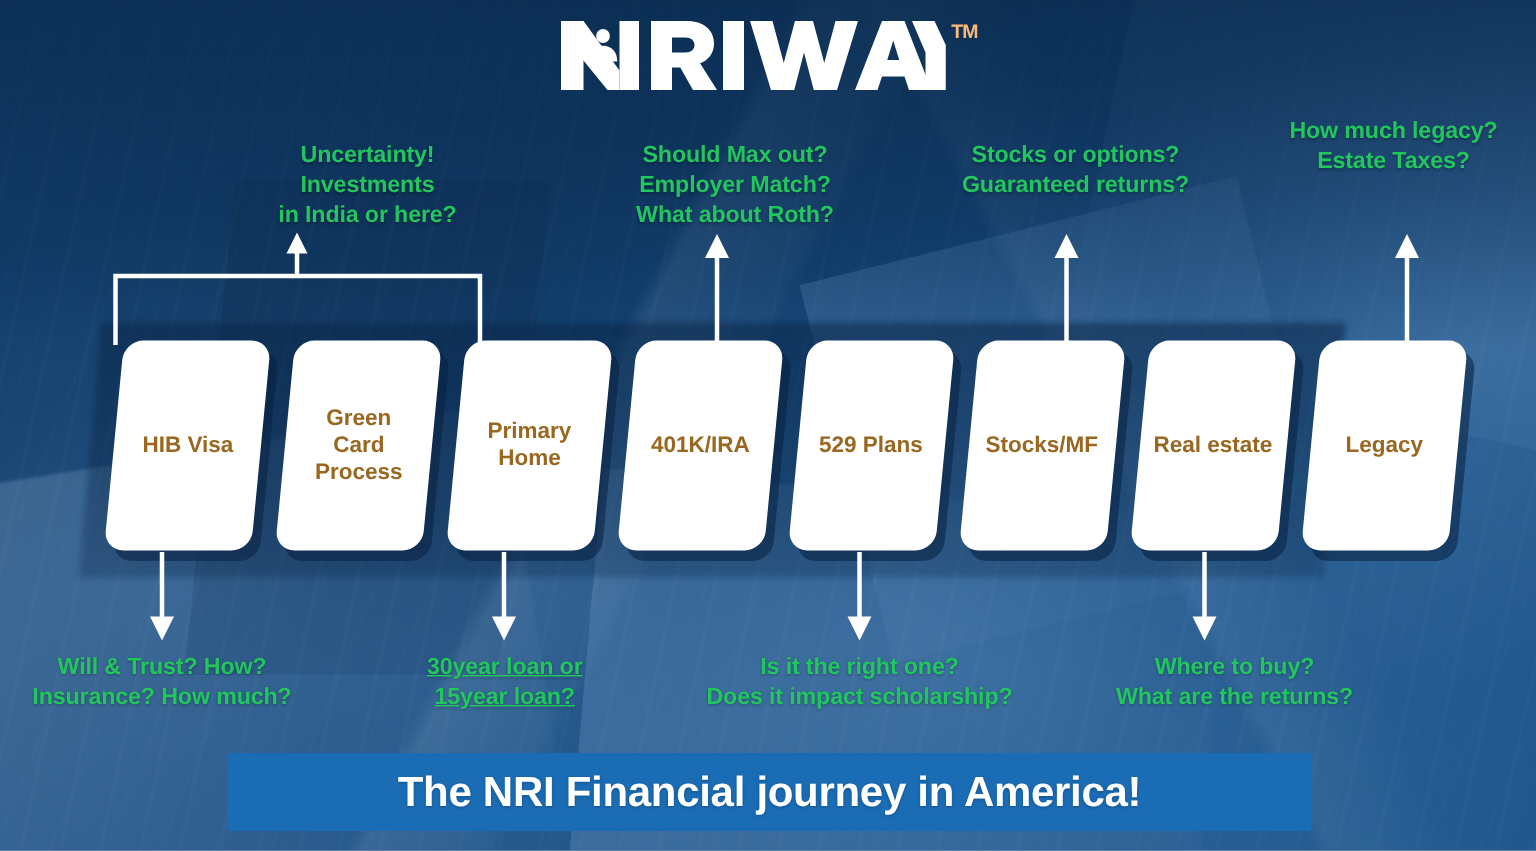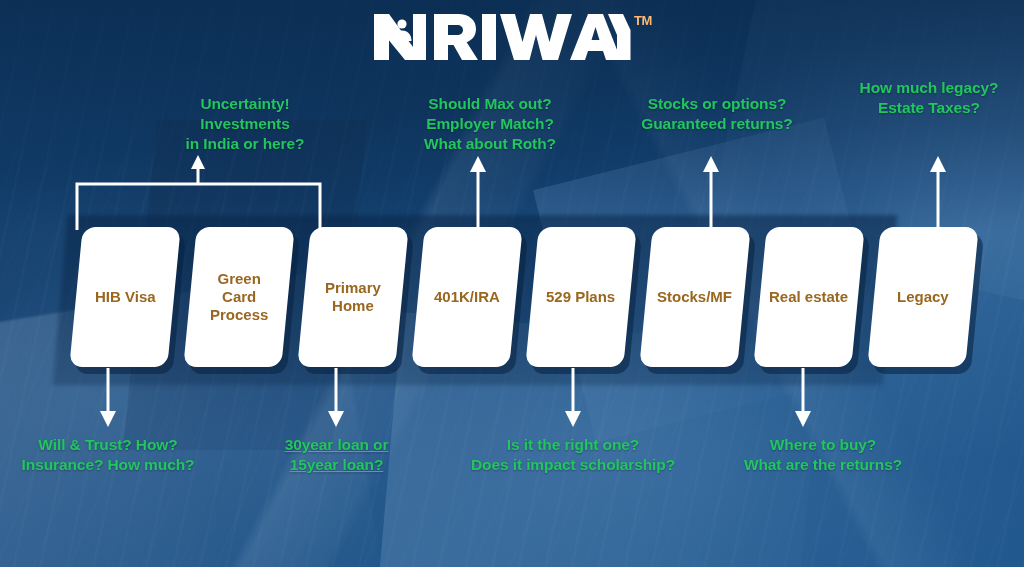--- a/index.html
+++ b/index.html
@@ -289,14 +289,17 @@
   <div class="callout center" style="left:444px; top:435px; width:258px;">
     <div>Is it the right one?</div>
     <div>Does it impact scholarship?</div>
   </div>
 
   <div class="callout center" style="left:713px; top:435px; width:220px;">
     <div>Where to buy?</div>
     <div>What are the returns?</div>
   </div>
 
+  <div class="banner">
+    <span class="banner-text">The NRI Financial journey in America!</span>
+  </div>
 
 </div>
 
 </body></html>

